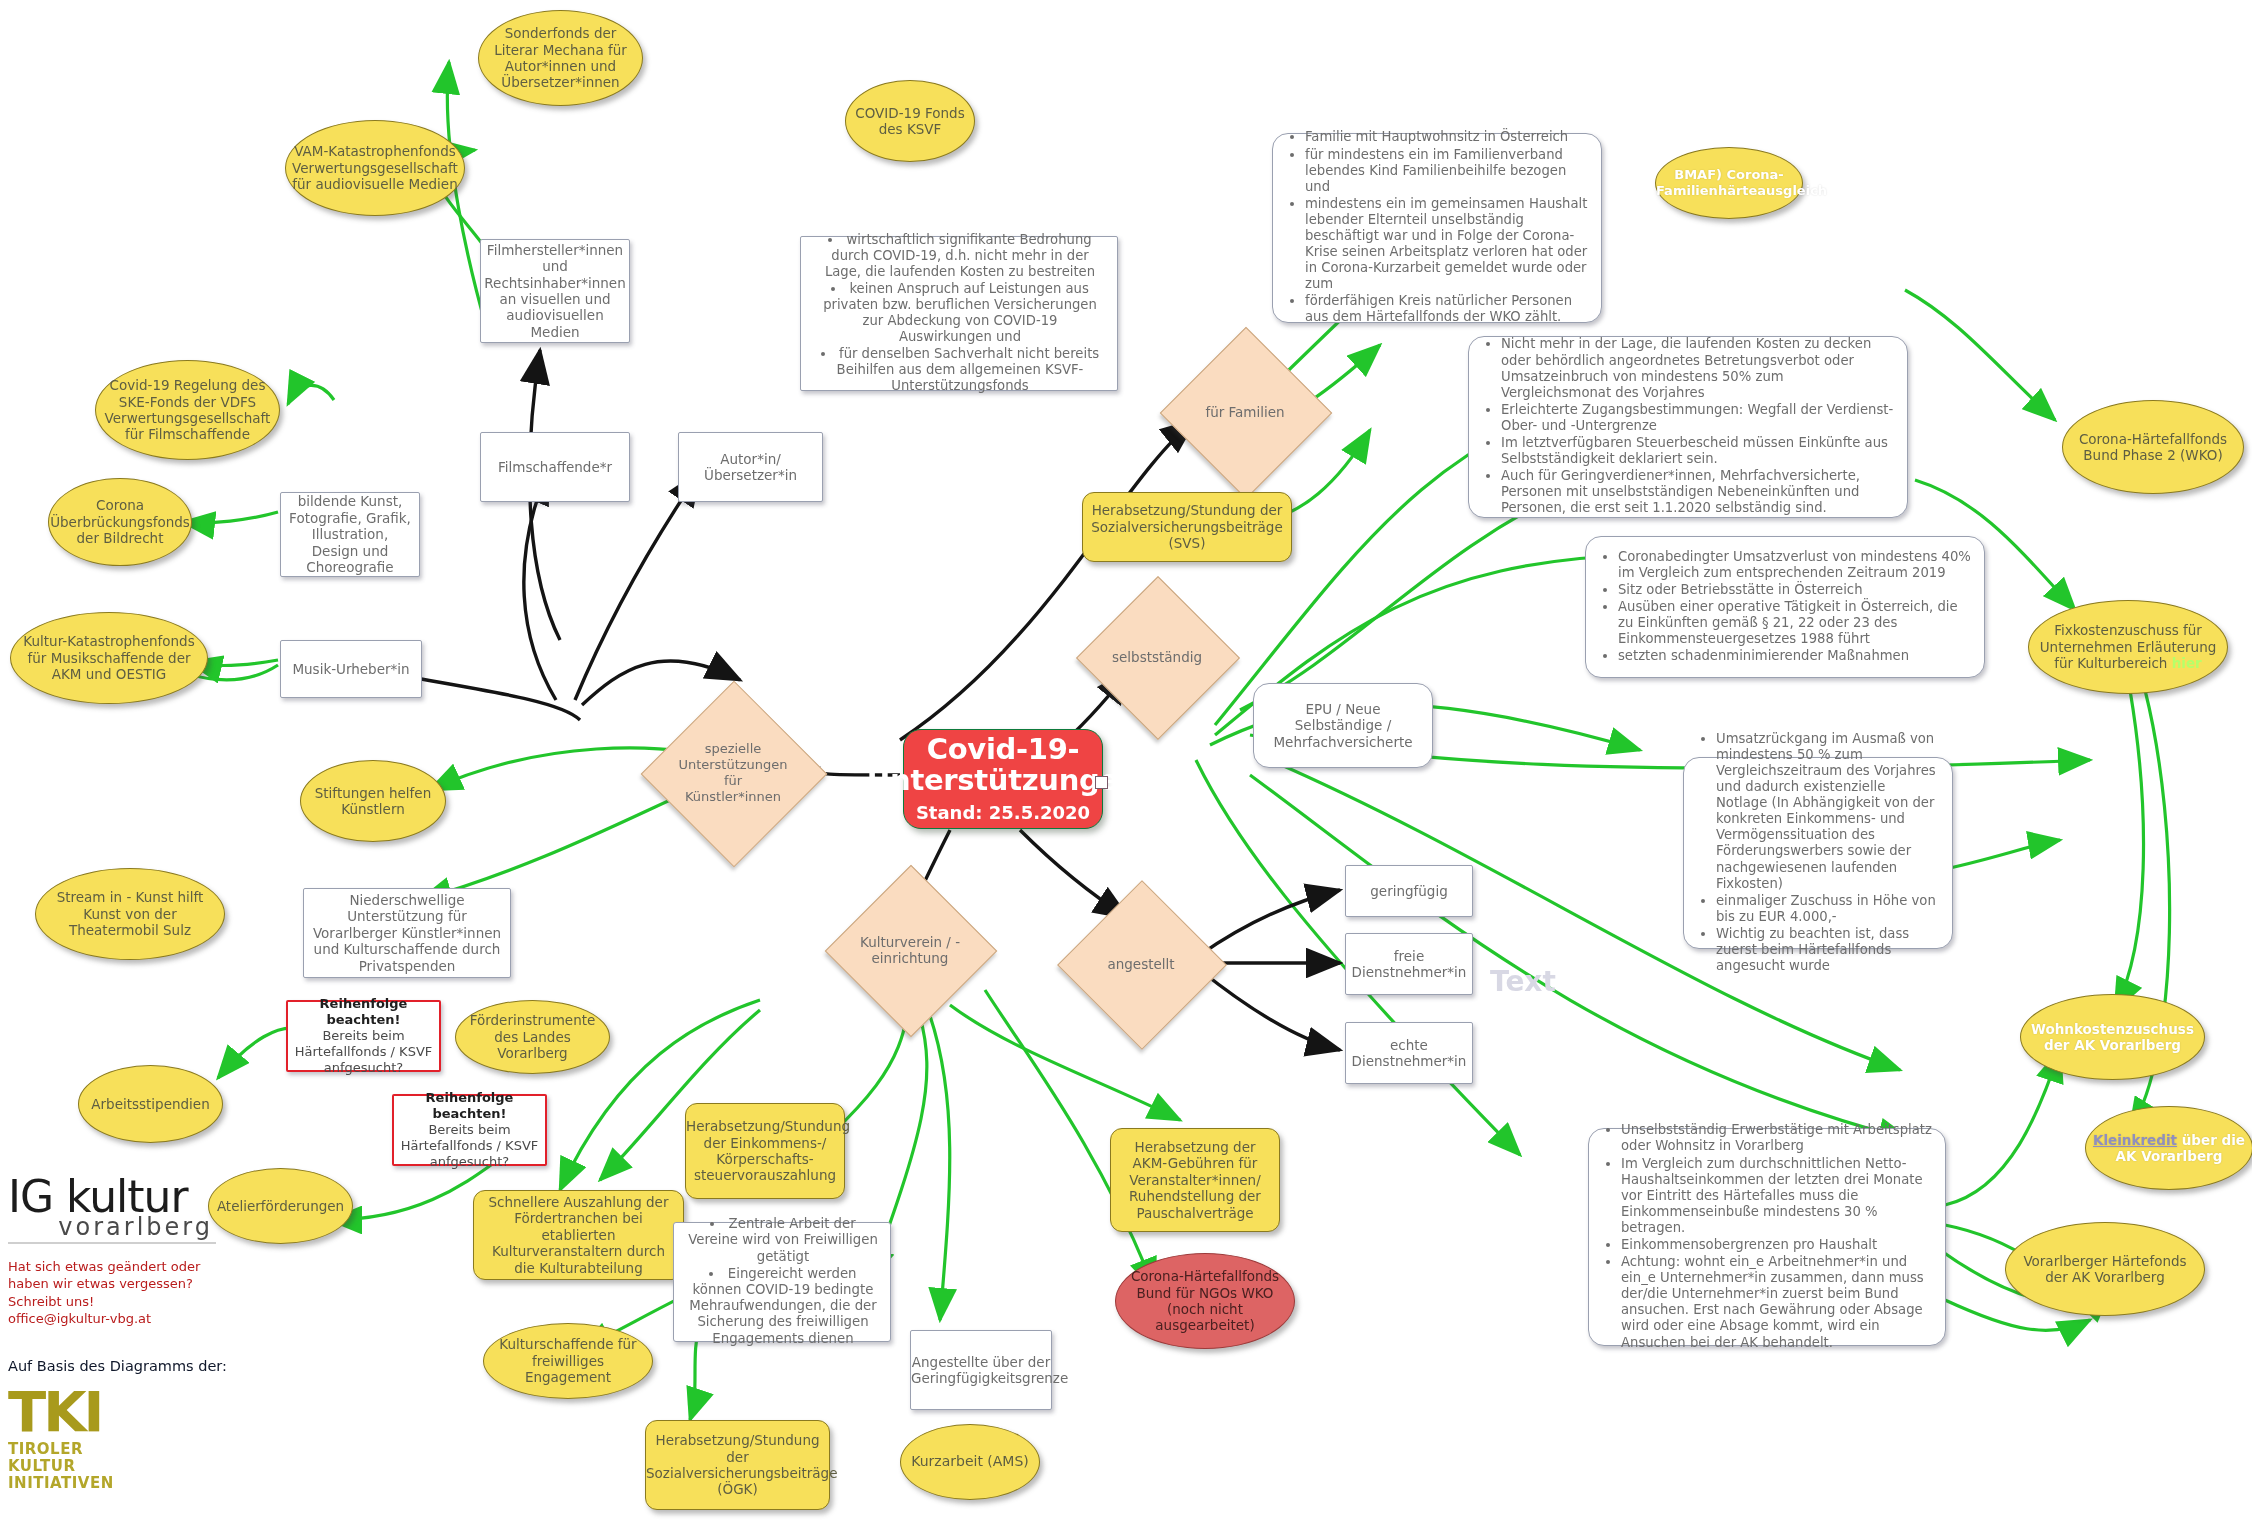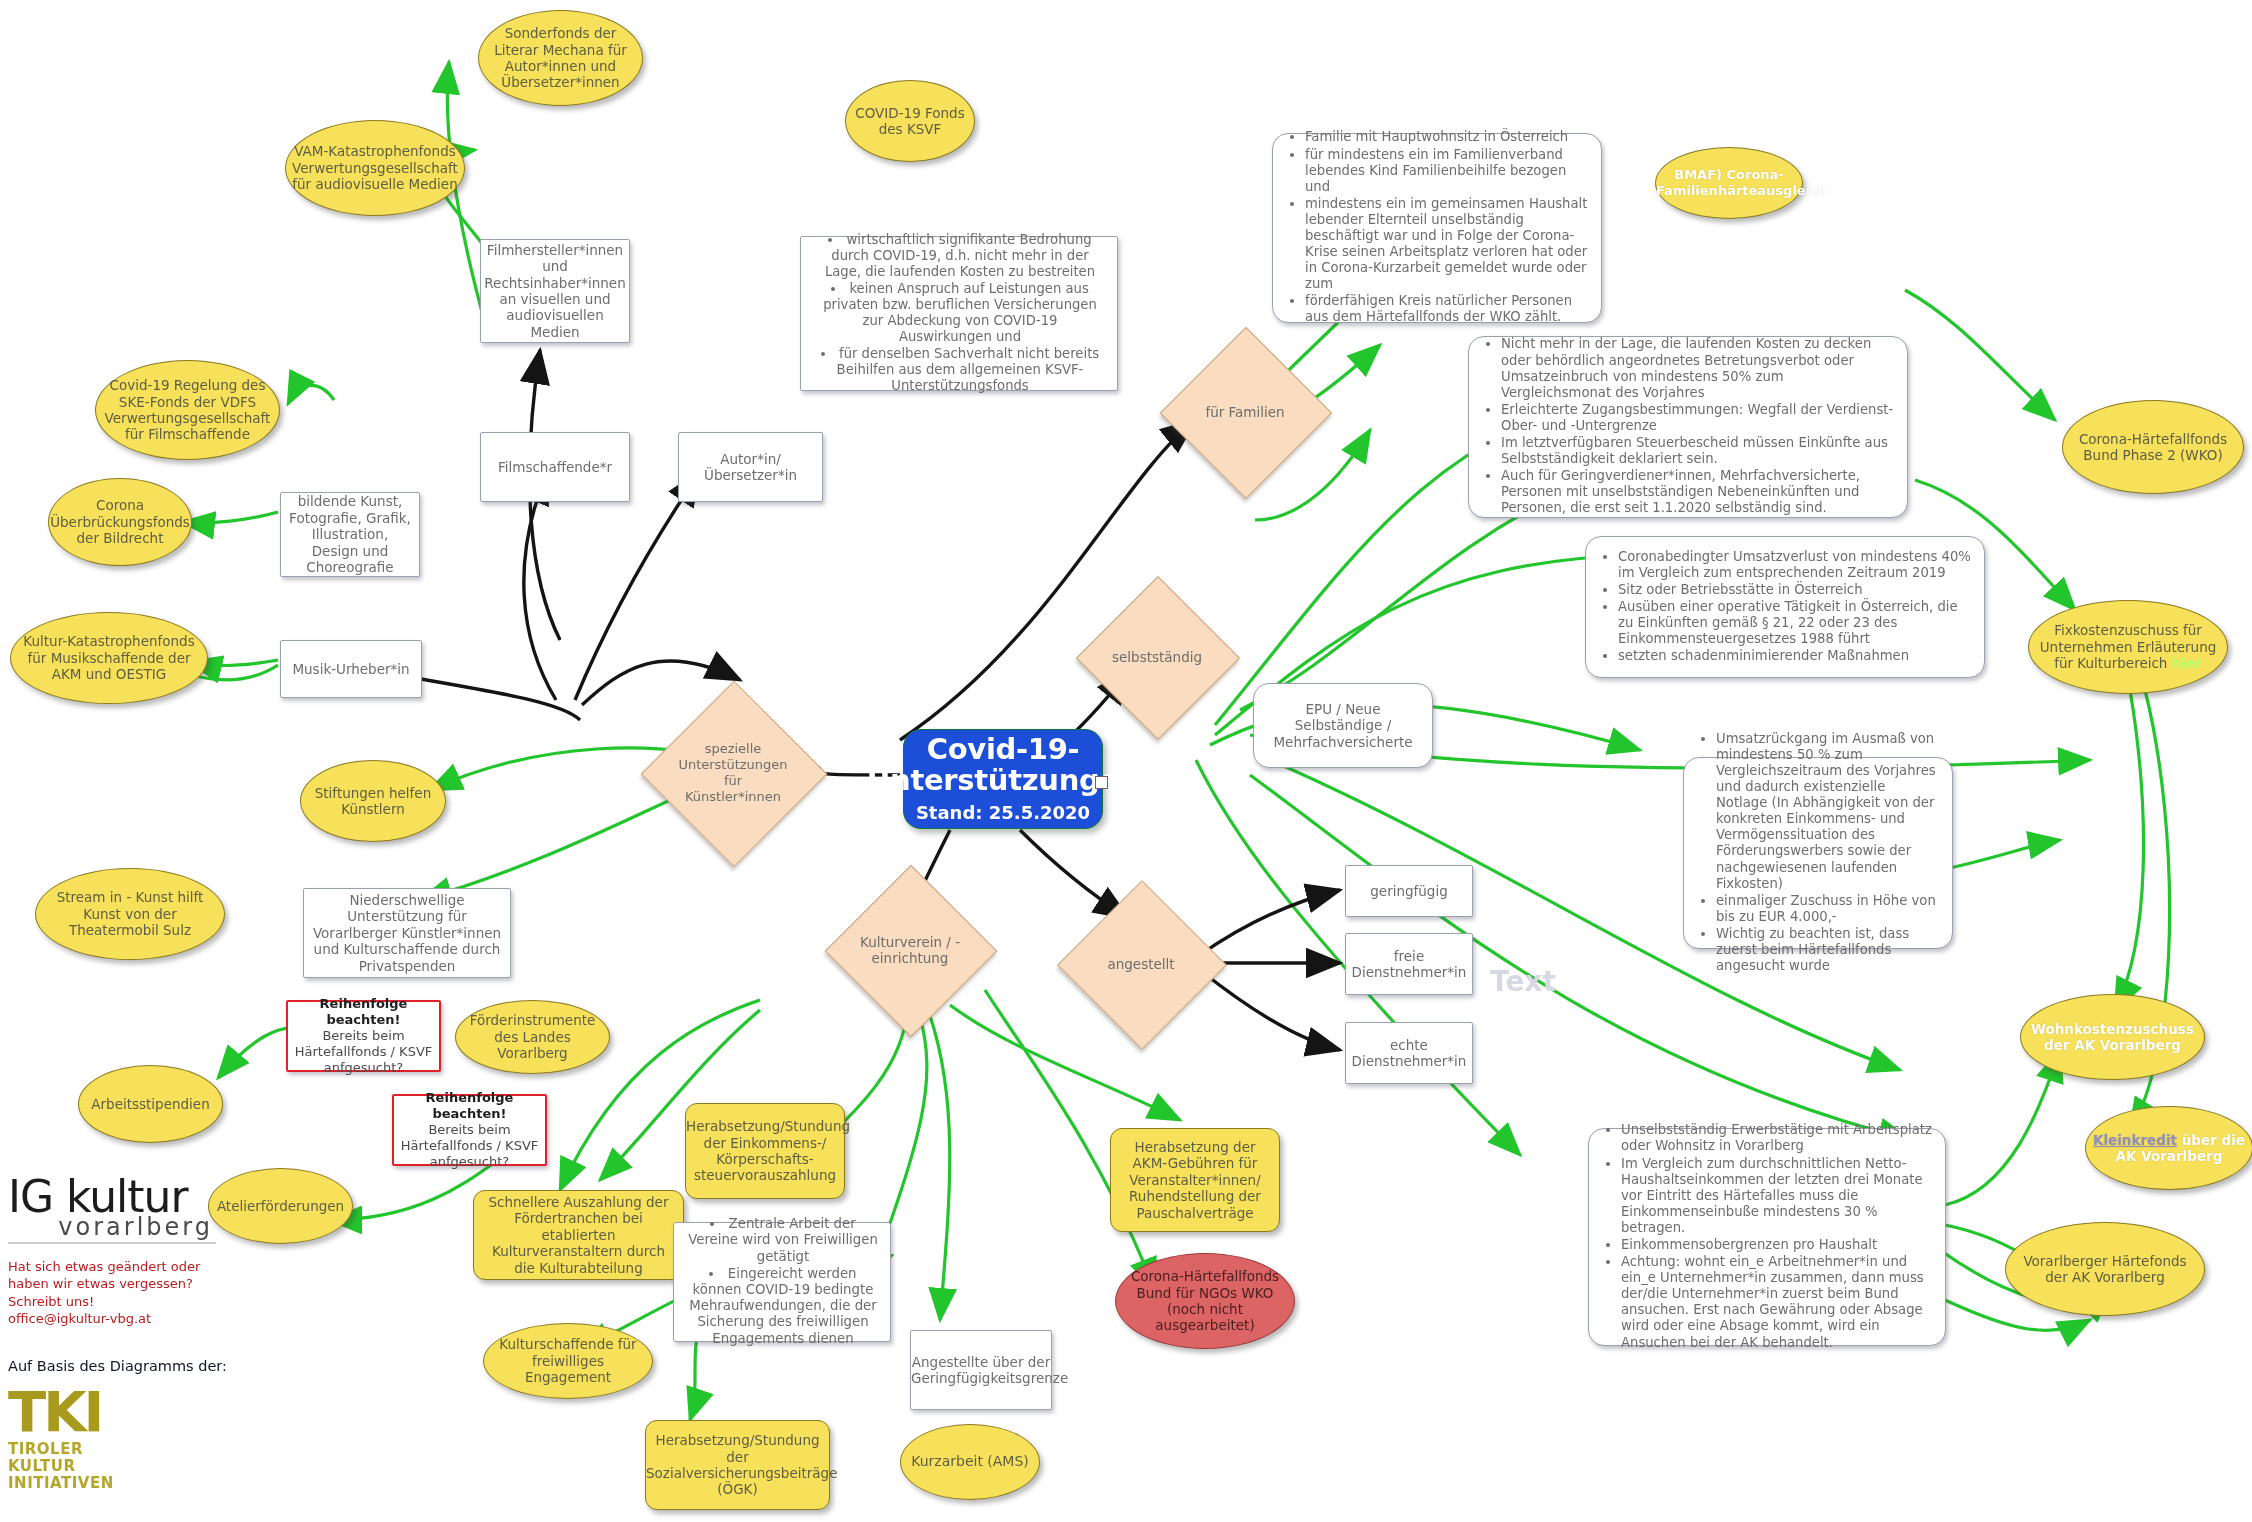--- a/index.html
+++ b/index.html
@@ -29,21 +29,21 @@
   .dia{background:transparent;border:none;}
   .dia .shape{position:absolute;left:0;top:0;width:100%;height:100%;
        background:#fadcc0;border:1.5px solid #c9a57e;
        transform:rotate(45deg);box-shadow:2px 3px 4px rgba(60,60,60,.28);}
   .dia .tx{position:relative;z-index:2;color:#6d6d6d;}
   
   .warn{background:#ffffff;border:2.5px solid #e2202a;border-radius:2px;
         box-shadow:2px 3px 4px rgba(60,60,80,.30);color:#4a4a4a;}
   .warn b{color:#1f1f1f;}
   
-  .central{background:#1d4ed8;border:1.5px solid #0d7a3b;border-radius:18px;
+  .central{background:#ef4444;border:1.5px solid #0d7a3b;border-radius:18px;
            box-shadow:3px 4px 6px rgba(40,60,40,.35);color:#ffffff;
            font-weight:bold;flex-direction:column;}
   .central .big{font-size:29px;line-height:1.07;letter-spacing:-.3px;}
   .central .small{font-size:18px;margin-top:6px;}
   .handle{position:absolute;width:11px;height:11px;background:#fff;
           border:1.5px solid #7a5a6a;}
 
   ul.bl{margin:0;padding:0 6px 0 26px;text-align:left;list-style:disc;}
   ul.bl li{margin:0 0 1px 0;}
   .ctr ul.bl{text-align:center;list-style-position:inside;padding-left:8px;}
@@ -297,20 +297,23 @@
 
 <div class="node rect" style="left:1345px;top:1022px;width:128px;height:62px;font-size:13.5px;">
   <span class="tx">echte Dienstnehmer*in</span>
     </div>
 
 <div class="node dia" style="left:1185px;top:352px;width:120px;height:120px;font-size:13.5px;">
   <div class="shape"></div>
   <span class="tx">für Familien</span>
     </div>
 
+<div class="node yrr" style="left:1082px;top:492px;width:210px;height:70px;font-size:13.5px;">
+  <span class="tx">Herabsetzung/Stundung der Sozialversicherungsbeiträge (SVS)</span>
+    </div>
 
 <div class="node dia" style="left:1100px;top:600px;width:114px;height:114px;font-size:13.5px;">
   <div class="shape"></div>
   <span class="tx">selbstständig</span>
     </div>
 
 <div class="node rrect" style="left:1253px;top:683px;width:180px;height:85px;font-size:13.5px;">
   <span class="tx">EPU / Neue Selbständige / Mehrfachversicherte</span>
     </div>
 

